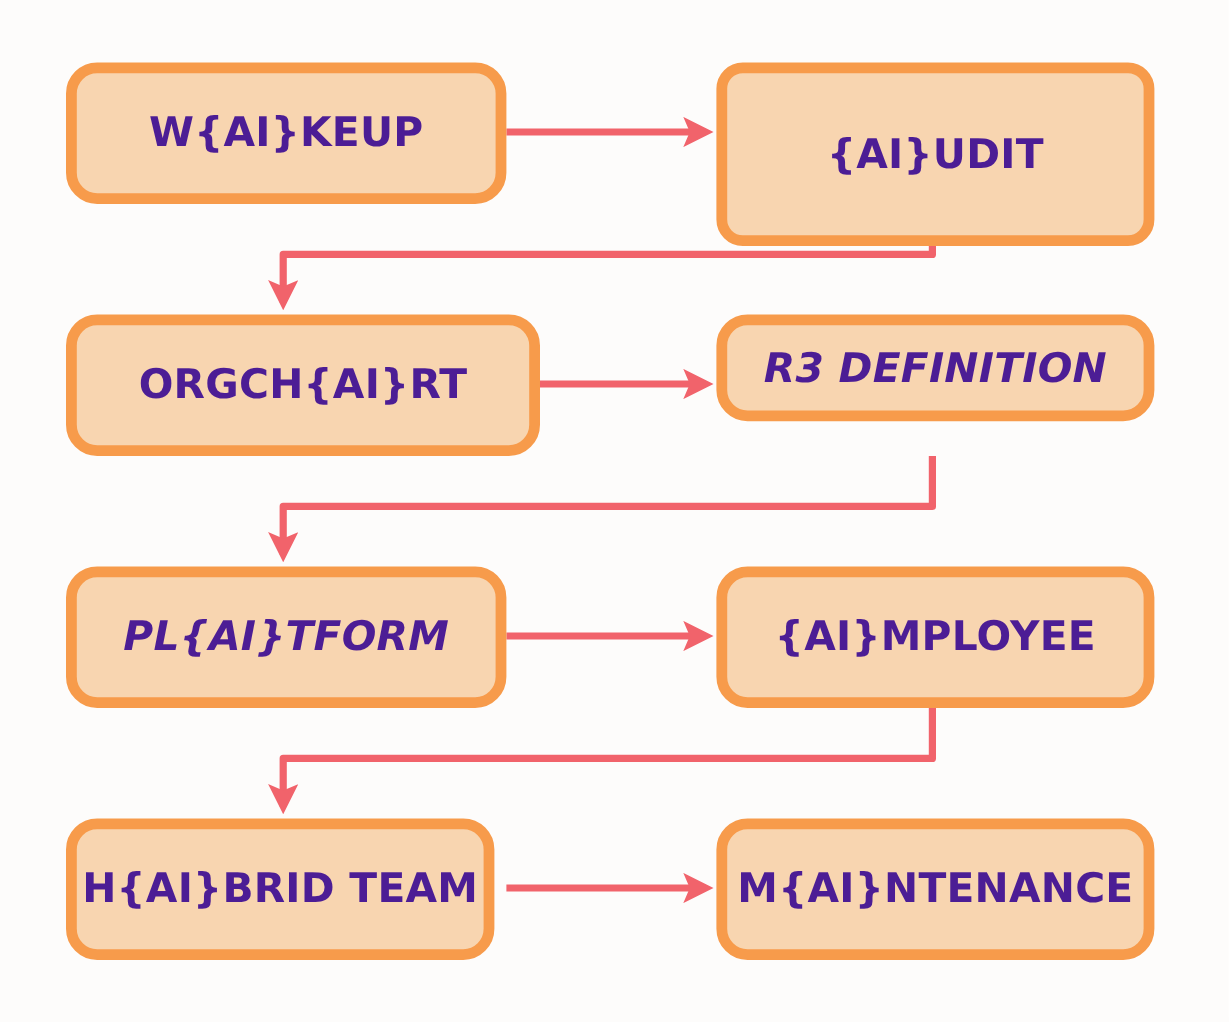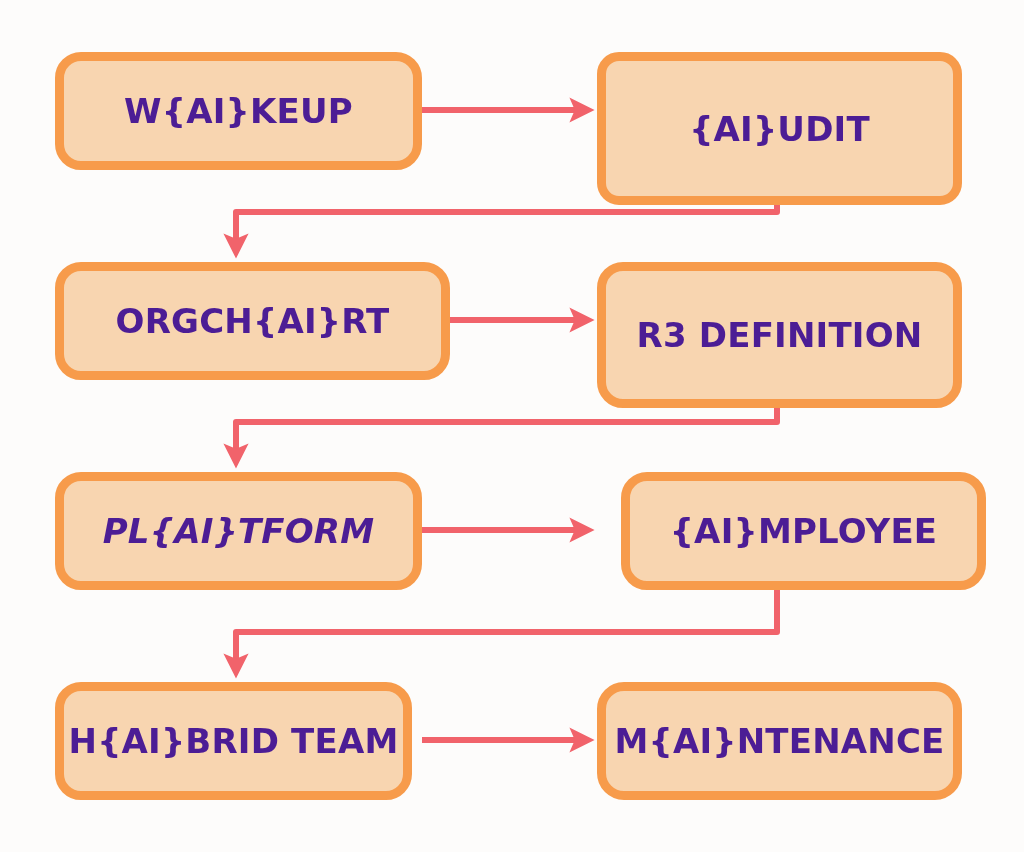--- a/index.html
+++ b/index.html
@@ -74,33 +74,33 @@
   </div>
 
   <div class="node" style="left:597px; top:52px; width:365px; height:153px;border-radius:22px;">
     <span class="node-label">{AI}UDIT</span>
   </div>
 
   <div class="node" style="left:55px; top:262px; width:395px; height:118px;">
     <span class="node-label">ORGCH{AI}RT</span>
   </div>
 
-  <div class="node" style="left:597px; top:262px; width:365px; height:146px;">
+  <div class="node" style="left:597px; top:262px; width:365px; height:89px;font-style:italic;">
     <span class="node-label">R3 DEFINITION</span>
   </div>
 
   <div class="node" style="left:55px; top:472px; width:367px; height:118px;font-style:italic;">
     <span class="node-label">PL{AI}TFORM</span>
   </div>
 
-  <div class="node" style="left:597px; top:472px; width:365px; height:118px;margin-left:24px;">
+  <div class="node" style="left:597px; top:472px; width:365px; height:118px;">
     <span class="node-label">{AI}MPLOYEE</span>
   </div>
 
   <div class="node" style="left:55px; top:682px; width:357px; height:118px;">
     <span class="node-label">H{AI}BRID TEAM</span>
   </div>
 
-  <div class="node" style="left:597px; top:682px; width:365px; height:118px;border-radius:27px;">
+  <div class="node" style="left:597px; top:682px; width:365px; height:118px;">
     <span class="node-label">M{AI}NTENANCE</span>
   </div>
 
 </div>
 
 </body></html>

